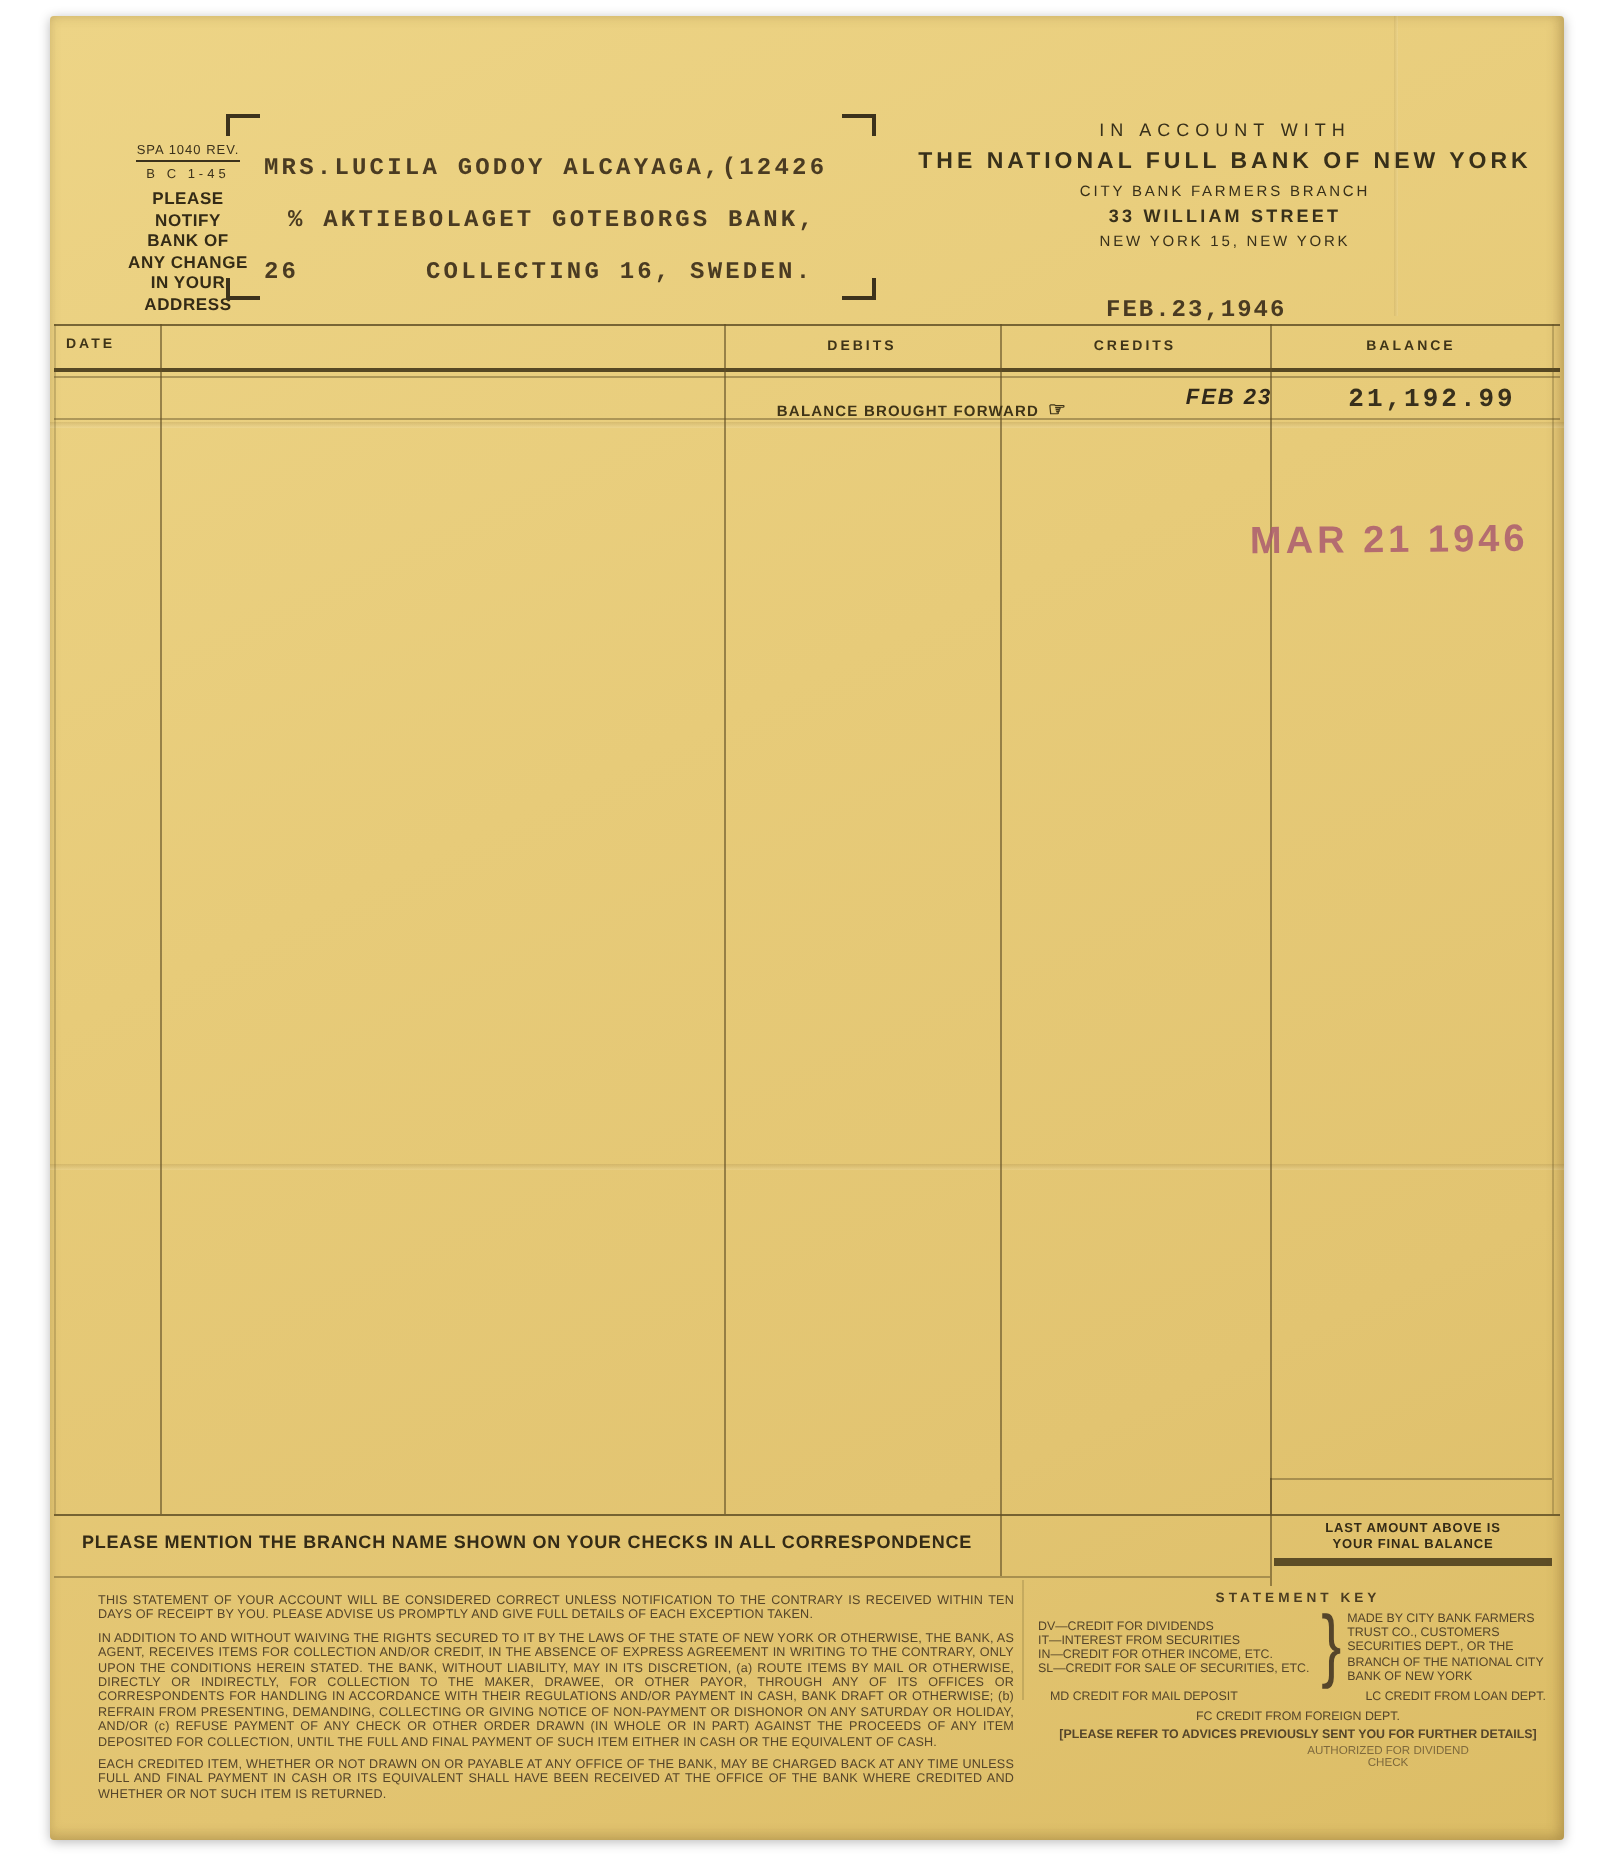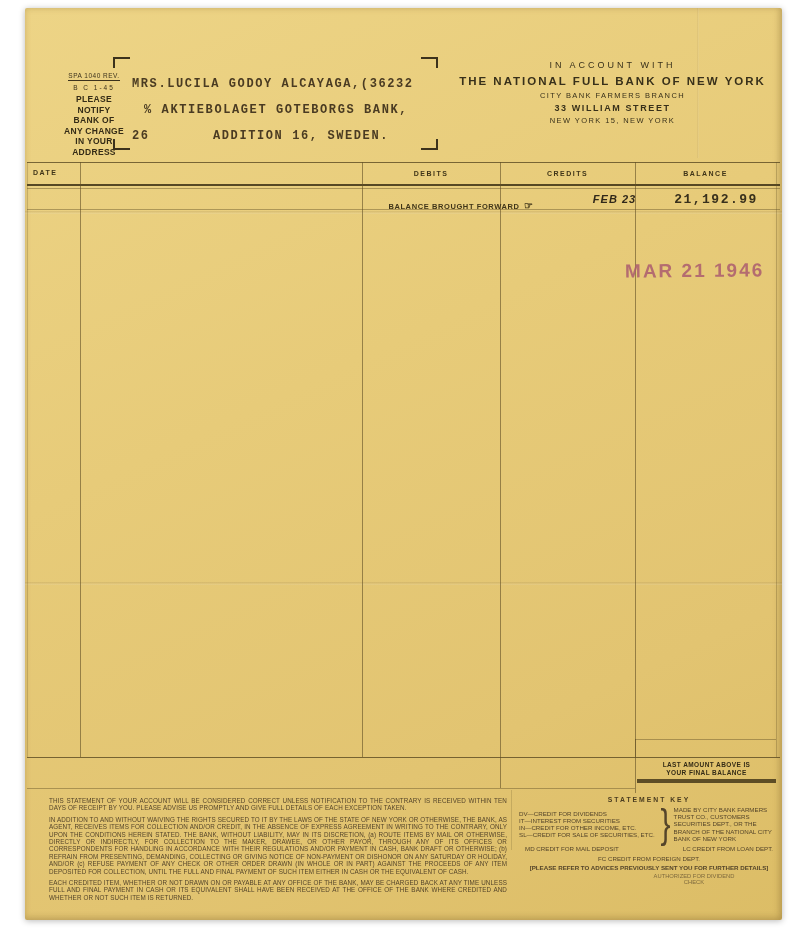--- a/index.html
+++ b/index.html
@@ -76,32 +76,33 @@
         <div class="notice-line">ADDRESS</div>
       </div>
     </div>
 
     <div class="bracket br-tl" style="left:88px;top:49px;"></div>
     <div class="bracket br-tr" style="left:396px;top:49px;"></div>
     <div class="bracket br-bl" style="left:88px;top:131px;"></div>
     <div class="bracket br-br" style="left:396px;top:131px;"></div>
 
     <div>
-      <div class="type addr-line" style="position:absolute;left:107px;top:69px;">MRS.LUCILA GODOY ALCAYAGA,(36232</div>
+      <div class="type addr-line" style="position:absolute;left:107px;top:69px;">MRS.LUCILA GODOY ALCAYAGA,(12426</div>
       <div class="type addr-line" style="position:absolute;left:119px;top:95px;">% AKTIEBOLAGET GOTEBORGS BANK,</div>
       <div class="type addr-line" style="position:absolute;left:107px;top:121px;">26</div>
-      <div class="type addr-line" style="position:absolute;left:188px;top:121px;">ADDITION 16, SWEDEN.</div>
+      <div class="type addr-line" style="position:absolute;left:188px;top:121px;">COLLECTING 16, SWEDEN.</div>
     </div>
 
     <div class="bank-block print" style="position:absolute;left:420px;top:52px;width:335px;text-align:center;">
       <div class="iaw">IN ACCOUNT WITH</div>
       <div class="bank-name">THE NATIONAL FULL BANK OF NEW YORK</div>
       <div class="bank-branch">CITY BANK FARMERS BRANCH</div>
       <div class="bank-street">33 WILLIAM STREET</div>
       <div class="bank-city">NEW YORK 15, NEW YORK</div>
+      <div class="type stmt-date">FEB.23,1946</div>
     </div>
 
     <div class="hl" style="left:2px;top:154px;width:753px;"></div>
     <div class="hl heavy" style="left:2px;top:176px;width:753px;"></div>
     <div class="hl soft" style="left:2px;top:180px;width:753px;"></div>
     <div class="hl soft" style="left:2px;top:201px;width:753px;"></div>
     <div class="hl" style="left:2px;top:749px;width:753px;"></div>
 
     <div class="vl" style="left:2px;top:154px;height:595px;opacity:.4;"></div>
     <div class="vl" style="left:55px;top:154px;height:595px;"></div>
@@ -122,20 +123,21 @@
       </div>
       <div class="row-date" style="position:absolute;left:552px;top:185px;width:75px;text-align:center;">FEB 23</div>
       <div class="type row-amount" style="position:absolute;left:636px;top:184px;width:110px;text-align:center;">21,192.99</div>
     </div>
 
     <div class="stamp" style="left:600px;top:252px;">MAR 21 1946</div>
 
     <div class="hl soft" style="left:610px;top:731px;width:141px;"></div>
     <div class="vl" style="left:475px;top:749px;height:31px;"></div>
     <div class="vl" style="left:610px;top:731px;height:54px;"></div>
+    <div class="mention" style="position:absolute;left:2px;top:758px;width:473px;">PLEASE MENTION THE BRANCH NAME SHOWN ON YOUR CHECKS IN ALL CORRESPONDENCE</div>
     <div class="last-amt" style="position:absolute;left:612px;top:753px;width:139px;">
       <div>LAST AMOUNT ABOVE IS</div>
       <div>YOUR FINAL BALANCE</div>
     </div>
     <div style="position:absolute;left:612px;top:771px;width:139px;height:4px;background:rgba(60,48,20,.8);"></div>
     <div class="hl soft" style="left:2px;top:780px;width:608px;"></div>
 
     <div class="terms" style="position:absolute;left:24px;top:789px;width:458px;">
       <p>THIS STATEMENT OF YOUR ACCOUNT WILL BE CONSIDERED CORRECT UNLESS NOTIFICATION TO THE CONTRARY IS RECEIVED WITHIN TEN DAYS OF RECEIPT BY YOU. PLEASE ADVISE US PROMPTLY AND GIVE FULL DETAILS OF EACH EXCEPTION TAKEN.</p>
       <p>IN ADDITION TO AND WITHOUT WAIVING THE RIGHTS SECURED TO IT BY THE LAWS OF THE STATE OF NEW YORK OR OTHERWISE, THE BANK, AS AGENT, RECEIVES ITEMS FOR COLLECTION AND/OR CREDIT, IN THE ABSENCE OF EXPRESS AGREEMENT IN WRITING TO THE CONTRARY, ONLY UPON THE CONDITIONS HEREIN STATED. THE BANK, WITHOUT LIABILITY, MAY IN ITS DISCRETION, (a) ROUTE ITEMS BY MAIL OR OTHERWISE, DIRECTLY OR INDIRECTLY, FOR COLLECTION TO THE MAKER, DRAWEE, OR OTHER PAYOR, THROUGH ANY OF ITS OFFICES OR CORRESPONDENTS FOR HANDLING IN ACCORDANCE WITH THEIR REGULATIONS AND/OR PAYMENT IN CASH, BANK DRAFT OR OTHERWISE; (b) REFRAIN FROM PRESENTING, DEMANDING, COLLECTING OR GIVING NOTICE OF NON-PAYMENT OR DISHONOR ON ANY SATURDAY OR HOLIDAY, AND/OR (c) REFUSE PAYMENT OF ANY CHECK OR OTHER ORDER DRAWN (IN WHOLE OR IN PART) AGAINST THE PROCEEDS OF ANY ITEM DEPOSITED FOR COLLECTION, UNTIL THE FULL AND FINAL PAYMENT OF SUCH ITEM EITHER IN CASH OR THE EQUIVALENT OF CASH.</p>

